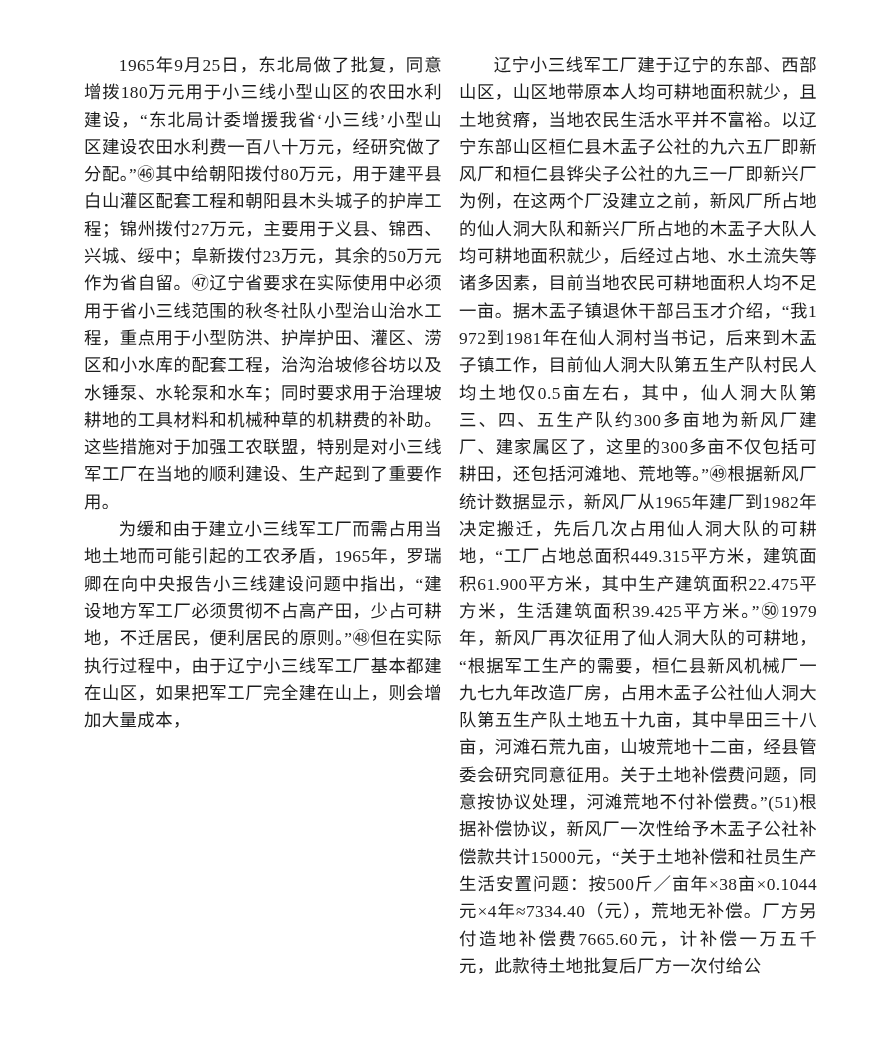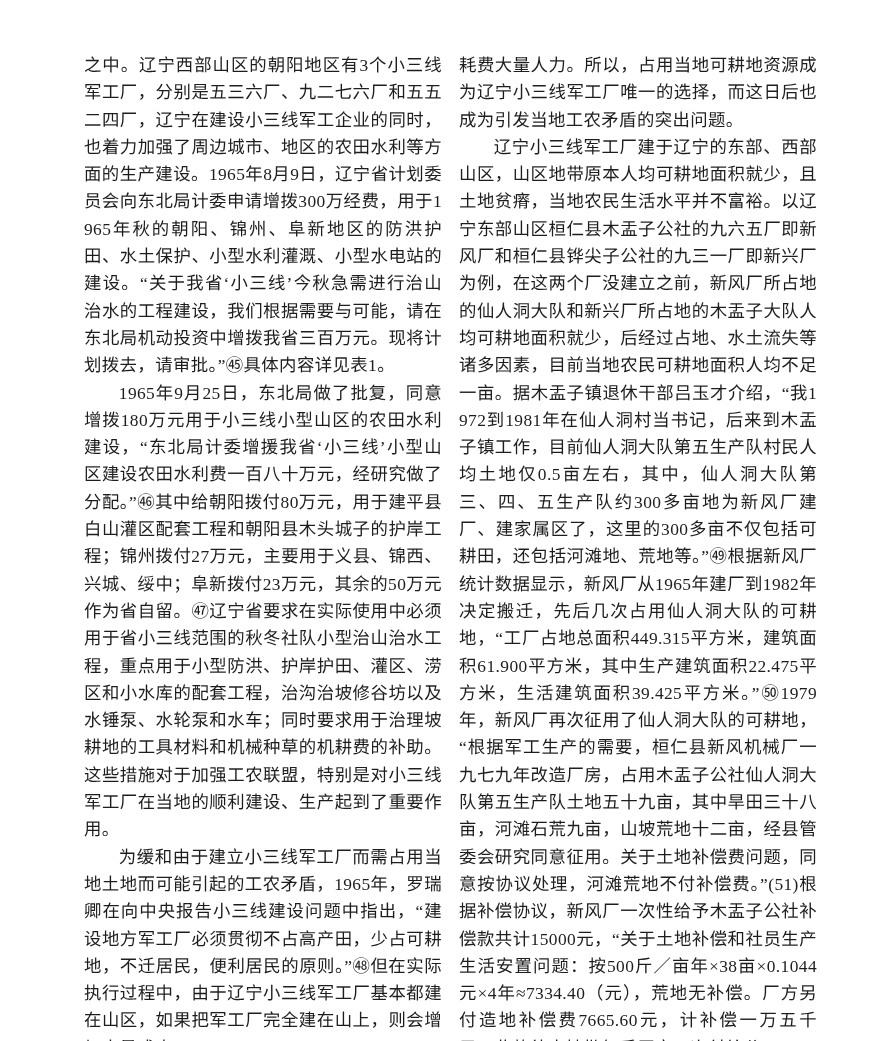--- a/index.html
+++ b/index.html
@@ -41,24 +41,22 @@
     text-indent: 2em;
   }
 </style>
 </head>
 <body>
 
 <div class="page">
   <div class="columns">
 
     <div class="column">
-      <p class="para">之中。辽宁西部山区的朝阳地区有3个小三线军工厂，分别是五三六厂、九二七六厂和五五二四厂，辽宁在建设小三线军工企业的同时，也着力加强了周边城市、地区的农田水利等方面的生产建设。1965年8月9日，辽宁省计划委员会向东北局计委申请增拨300万经费，用于1965年秋的朝阳、锦州、阜新地区的防洪护田、水土保护、小型水利灌溉、小型水电站的建设。“关于我省‘小三线’今秋急需进行治山治水的工程建设，我们根据需要与可能，请在东北局机动投资中增拨我省三百万元。现将计划拨去，请审批。”㊺具体内容详见表1。</p>
       <p class="para indent">1965年9月25日，东北局做了批复，同意增拨180万元用于小三线小型山区的农田水利建设，“东北局计委增援我省‘小三线’小型山区建设农田水利费一百八十万元，经研究做了分配。”㊻其中给朝阳拨付80万元，用于建平县白山灌区配套工程和朝阳县木头城子的护岸工程；锦州拨付27万元，主要用于义县、锦西、兴城、绥中；阜新拨付23万元，其余的50万元作为省自留。㊼辽宁省要求在实际使用中必须用于省小三线范围的秋冬社队小型治山治水工程，重点用于小型防洪、护岸护田、灌区、涝区和小水库的配套工程，治沟治坡修谷坊以及水锤泵、水轮泵和水车；同时要求用于治理坡耕地的工具材料和机械种草的机耕费的补助。这些措施对于加强工农联盟，特别是对小三线军工厂在当地的顺利建设、生产起到了重要作用。</p>
       <p class="para indent">为缓和由于建立小三线军工厂而需占用当地土地而可能引起的工农矛盾，1965年，罗瑞卿在向中央报告小三线建设问题中指出，“建设地方军工厂必须贯彻不占高产田，少占可耕地，不迁居民，便利居民的原则。”㊽但在实际执行过程中，由于辽宁小三线军工厂基本都建在山区，如果把军工厂完全建在山上，则会增加大量成本，</p>
     </div>
 
     <div class="column">
-      <p class="para">耗费大量人力。所以，占用当地可耕地资源成为辽宁小三线军工厂唯一的选择，而这日后也成为引发当地工农矛盾的突出问题。</p>
       <p class="para indent">辽宁小三线军工厂建于辽宁的东部、西部山区，山区地带原本人均可耕地面积就少，且土地贫瘠，当地农民生活水平并不富裕。以辽宁东部山区桓仁县木盂子公社的九六五厂即新风厂和桓仁县铧尖子公社的九三一厂即新兴厂为例，在这两个厂没建立之前，新风厂所占地的仙人洞大队和新兴厂所占地的木盂子大队人均可耕地面积就少，后经过占地、水土流失等诸多因素，目前当地农民可耕地面积人均不足一亩。据木盂子镇退休干部吕玉才介绍，“我1972到1981年在仙人洞村当书记，后来到木盂子镇工作，目前仙人洞大队第五生产队村民人均土地仅0.5亩左右，其中，仙人洞大队第三、四、五生产队约300多亩地为新风厂建厂、建家属区了，这里的300多亩不仅包括可耕田，还包括河滩地、荒地等。”㊾根据新风厂统计数据显示，新风厂从1965年建厂到1982年决定搬迁，先后几次占用仙人洞大队的可耕地，“工厂占地总面积449.315平方米，建筑面积61.900平方米，其中生产建筑面积22.475平方米，生活建筑面积39.425平方米。”㊿1979年，新风厂再次征用了仙人洞大队的可耕地，“根据军工生产的需要，桓仁县新风机械厂一九七九年改造厂房，占用木盂子公社仙人洞大队第五生产队土地五十九亩，其中旱田三十八亩，河滩石荒九亩，山坡荒地十二亩，经县管委会研究同意征用。关于土地补偿费问题，同意按协议处理，河滩荒地不付补偿费。”(51)根据补偿协议，新风厂一次性给予木盂子公社补偿款共计15000元，“关于土地补偿和社员生产生活安置问题：按500斤／亩年×38亩×0.1044元×4年≈7334.40（元），荒地无补偿。厂方另付造地补偿费7665.60元，计补偿一万五千元，此款待土地批复后厂方一次付给公</p>
     </div>
 
   </div>
 </div>
 
 </body></html>

